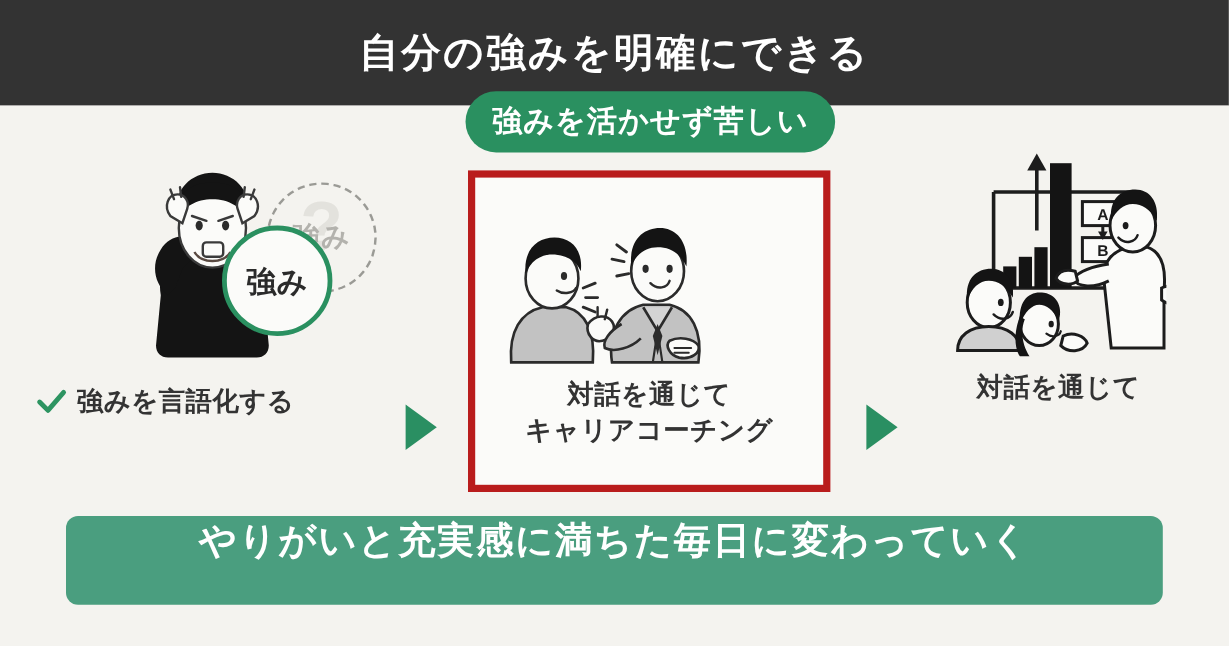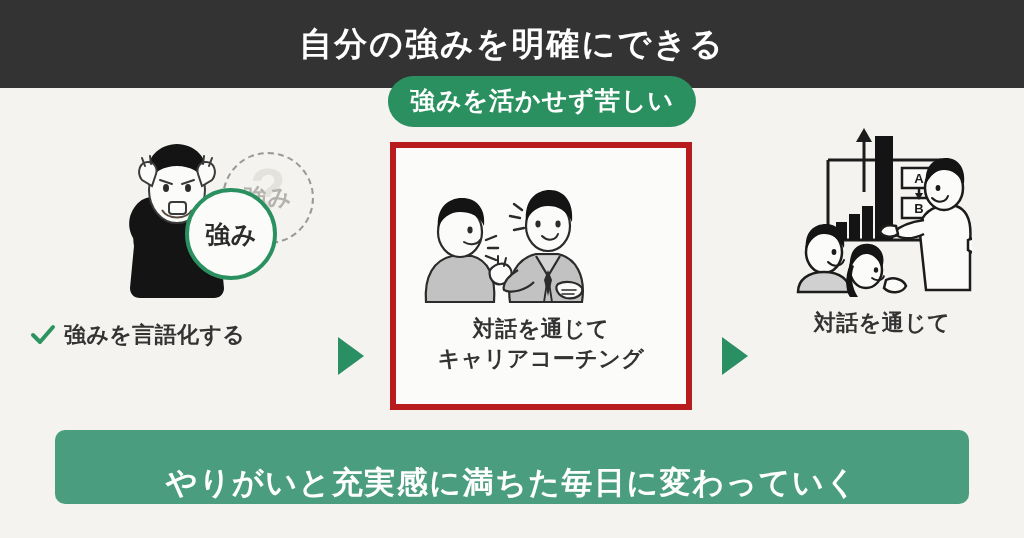--- a/index.html
+++ b/index.html
@@ -138,21 +138,21 @@
   
   .banner {
     position: absolute;
     left: 55px;
     top: 430px;
     width: 914px;
     height: 74px;
     background: #4a9e7f;
     border-radius: 10px;
     display: flex;
-    align-items: flex-end;
+    align-items: flex-start;
     justify-content: center;
   }
   .banner-text {
     color: #ffffff;
     font-size: 31px;
     font-weight: bold;
     letter-spacing: 1.5px;
     white-space: nowrap;
   }
 

